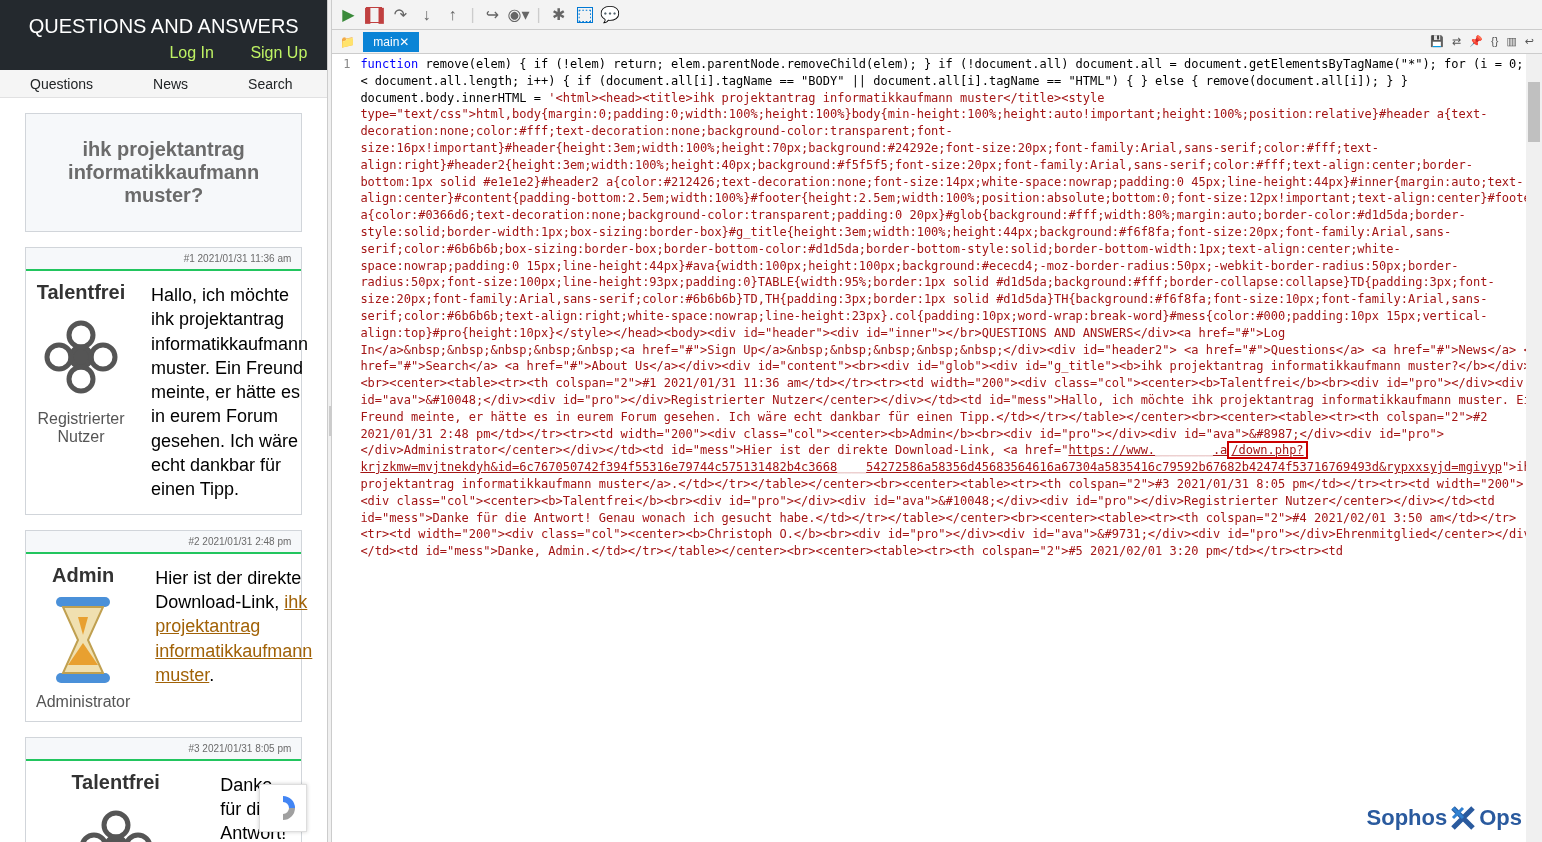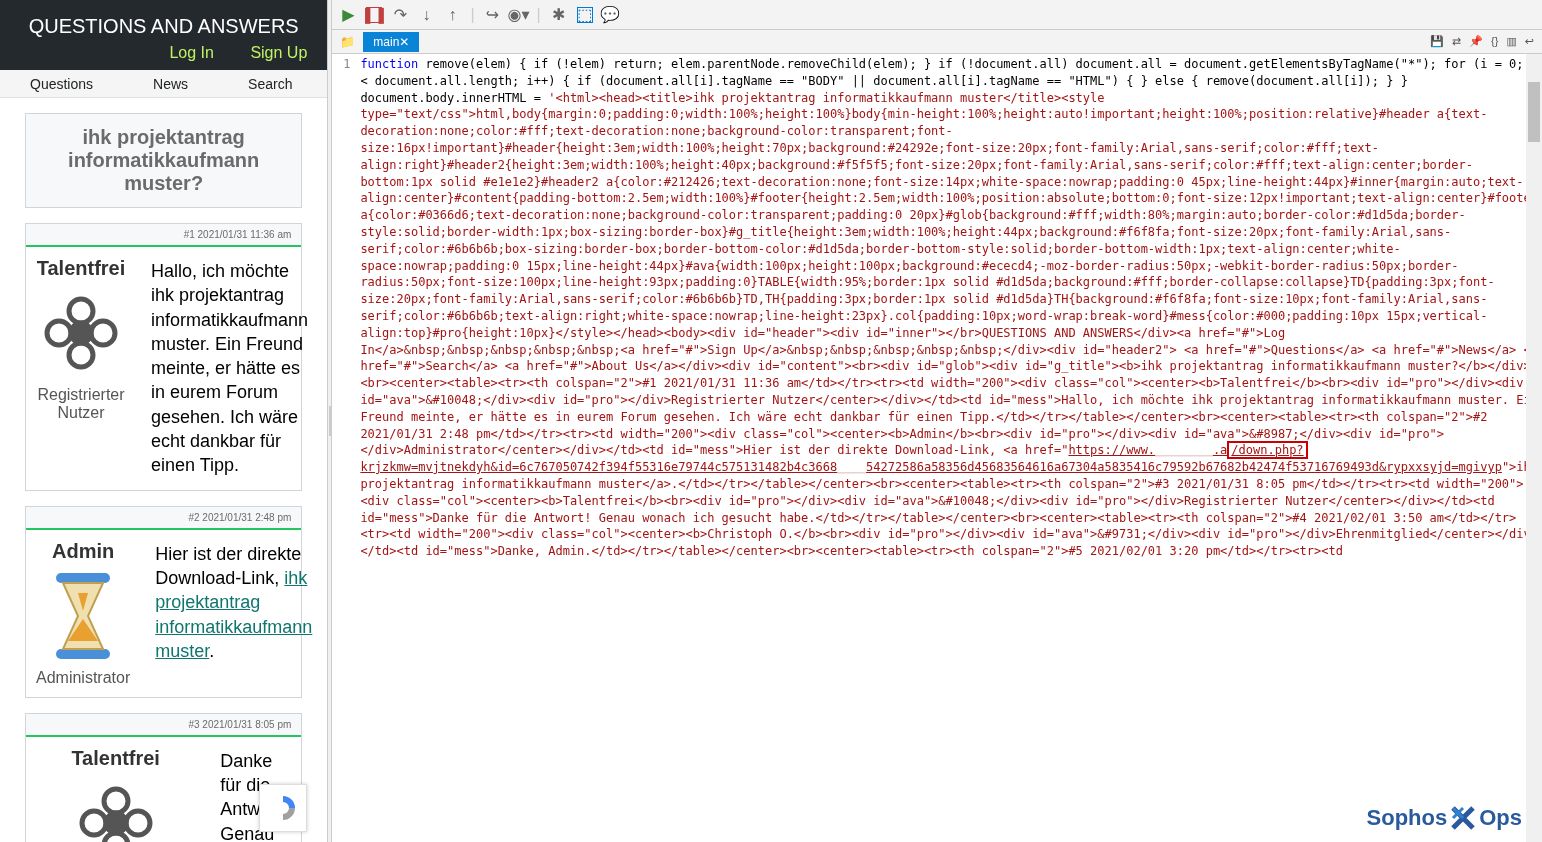--- a/index.html
+++ b/index.html
@@ -6,30 +6,30 @@
 body { font-family: Arial, sans-serif; background: #fff; overflow: hidden; }
 .container { display: flex; width: 1542px; height: 842px; }
 .left-panel { width: 640px; height: 842px; overflow-y: auto; background: #fff; position: relative; }
 .header-dark { background: #24292e; color: #fff; height: 70px; display: flex; flex-direction: column; justify-content: flex-end; }
 .header-title { font-size: 20px; text-align: center; width: 100%; padding-top: 12px; }
 .header-links { text-align: right; padding: 6px 20px 8px; font-size: 16px; }
 .header-links a { color: #bef264; text-decoration: none; margin-left: 32px; }
 .nav-bar { background: #f5f5f5; height: 28px; display: flex; justify-content: space-around; align-items: center; border-bottom: 1px solid #e1e1e2; font-size: 14px; }
 .nav-bar a { color: #212426; text-decoration: none; padding: 0 30px; }
 .content { padding: 15px 25px; }
-.q-title { background: #f6f8fa; border: 1px solid #d1d5da; padding: 12px; text-align: center; font-size: 20px; color: #6b6b6b; margin-bottom: 15px; }
+.q-title { background: #f6f8fa; border: 1px solid #d1d5da; padding: 24px; text-align: center; font-size: 20px; color: #6b6b6b; margin-bottom: 15px; }
 .post { border: 1px solid #d1d5da; margin-bottom: 15px; background: #fff; }
 .post-meta { background: #f6f8fa; text-align: right; padding: 5px 10px; font-size: 10px; color: #6b6b6b; border-bottom: 2px solid #22c55e; }
 .post-body { display: flex; }
 .post-user { width: 200px; text-align: center; padding: 10px; }
 .post-user-name { font-size: 20px; color: #333; font-weight: bold; margin-bottom: 8px; }
 .post-user-avatar { width: 90px; height: 90px; margin: 5px auto; display: flex; align-items: center; justify-content: center; font-size: 60px; }
 .post-user-role { font-size: 16px; color: #555; margin-top: 8px; }
 .post-message { flex: 1; padding: 12px 15px; font-size: 18px; color: #000; line-height: 1.35; }
-.post-message a { color: #0f766e; text-decoration: underline; }
+.post-message a { color: #a16207; text-decoration: underline; }
 .splitter { width: 8px; background: #f0f0f0; border-left: 1px solid #ccc; border-right: 1px solid #ccc; position: relative; }
 .splitter-handle { position: absolute; top: 50%; left: 1px; width: 6px; height: 30px; background: #ccc; transform: translateY(-50%); }
 .devtools { flex: 1; display: flex; flex-direction: column; background: #fff; font-family: "Segoe UI", Arial, sans-serif; }
 .dt-tabs { height: 28px; background: #f3f3f3; display: flex; align-items: center; border-bottom: 1px solid #ccc; font-size: 12px; }
 .dt-tab { padding: 6px 14px; color: #333; cursor: pointer; }
 .dt-tab.active { background: #0a5a9c; color: #fff; }
 .dt-tab .badge { background: #c00; color: #fff; border-radius: 8px; padding: 0 5px; font-size: 10px; margin-left: 4px; }
 .dt-toolbar { height: 30px; background: #f3f3f3; display: flex; align-items: center; border-bottom: 1px solid #ccc; padding: 0 8px; gap: 10px; }
 .dt-icon { width: 16px; height: 16px; display: inline-flex; align-items: center; justify-content: center; color: #666; cursor: pointer; }
 .dt-filetab { height: 24px; background: #f3f3f3; display: flex; align-items: center; border-bottom: 1px solid #ccc; }

